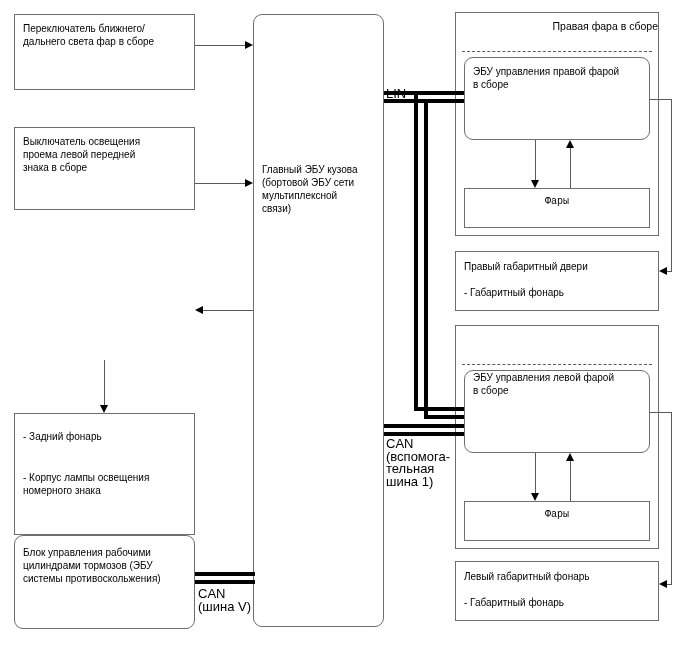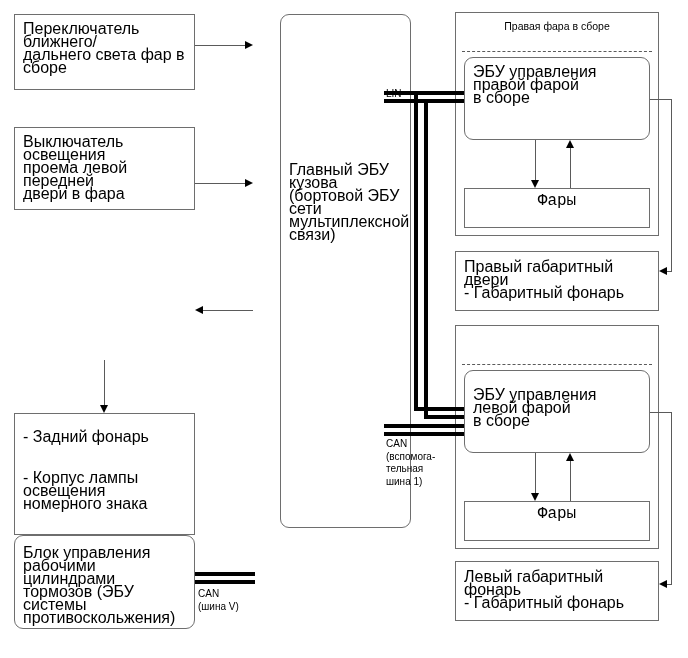--- a/index.html
+++ b/index.html
@@ -9,21 +9,21 @@
     font-family:"Liberation Sans","DejaVu Sans",sans-serif;
     color:#000;
     -webkit-font-smoothing:antialiased;
   }
   #diagram { position:relative; width:688px; height:658px; overflow:hidden; }
 
   .box {
     position:absolute;
     border:1px solid #6e6e6e;
     background:#fff;
-    font-size:16px;
+    font-size:10px;
     line-height:13px;
     color:#000;
   }
   .box.rounded { border-radius:9px; }
   .box .txt { position:absolute; left:8px; right:6px; white-space:pre-line; }
   .box .txt.center { left:0; right:0; text-align:center;font-family:Liberation Mono, monospace; }
 
   .outer-assembly {
     position:absolute;
     border:1px solid #6e6e6e;
@@ -48,63 +48,63 @@
   .arrow.down  { border-top:8px solid #000; border-left:4.5px solid transparent; border-right:4.5px solid transparent; }
   .arrow.up    { border-bottom:8px solid #000; border-left:4.5px solid transparent; border-right:4.5px solid transparent; }
 
   
   .bus { position:absolute; background:#000; }
   .bus.h { height:4px; }
   .bus.v { width:4px; }
 
   .bus-label {
     position:absolute;
-    font-size:10px;
+    font-size:13px;
     line-height:12.5px;
     white-space:pre-line;
   }
 </style>
 </head>
 <body>
 
 <div id="diagram">
 
   <div class="box" style="left:14px; top:14px; width:181px; height:76px;">
     <div class="txt" style="top:7px;">Переключатель ближнего/
 дальнего света фар в сборе</div>
   </div>
 
   <div class="box" style="left:14px; top:127px; width:181px; height:83px;">
     <div class="txt" style="top:7px;">Выключатель освещения
 проема левой передней
-двери в фара</div>
+знака в сборе</div>
   </div>
 
 
   <div class="box" style="left:14px; top:413px; width:181px; height:122px;">
     <div class="txt" style="top:16px;">- Задний фонарь</div>
     <div class="txt" style="top:57px;">- Корпус лампы освещения
 номерного знака</div>
   </div>
 
   <div class="box rounded" style="left:14px; top:535px; width:181px; height:94px;">
     <div class="txt" style="top:10px;">Блок управления рабочими
 цилиндрами тормозов (ЭБУ
 системы противоскольжения)</div>
   </div>
 
-  <div class="box rounded" style="left:253px; top:14px; width:131px; height:514px;margin-left:27px;">
+  <div class="box rounded" style="left:253px; top:14px; width:131px; height:613px;">
     <div class="txt" style="top:148px;">Главный ЭБУ кузова
 (бортовой ЭБУ сети
 мультиплексной
 связи)</div>
   </div>
 
   <div class="outer-assembly" style="left:455px; top:12px; width:204px; height:224px;">
-    <div class="assembly-title" style="top:7px;">Правая фара в сборе</div>
+    <div class="assembly-title" style="top:7px;text-align:right;">Правая фара в сборе</div>
     <div class="dashed" style="left:6px; right:6px; top:38px;"></div>
   </div>
   <div class="box rounded" style="left:464px; top:57px; width:186px; height:83px;padding-left:12px;">
     <div class="txt" style="top:7px;">ЭБУ управления правой фарой
 в сборе</div>
   </div>
   <div class="box" style="left:464px; top:188px; width:186px; height:40px;">
     <div class="txt center" style="top:6px;">Фары</div>
   </div>
 
@@ -115,21 +115,21 @@
 
   <div class="box" style="left:455px; top:251px; width:204px; height:60px;">
     <div class="txt" style="top:8px;">Правый габаритный двери</div>
     <div class="txt" style="top:34px;">- Габаритный фонарь</div>
   </div>
 
   <div class="outer-assembly" style="left:455px; top:325px; width:204px; height:224px;">
     <div class="dashed" style="left:6px; right:6px; top:38px;"></div>
   </div>
   <div class="box rounded" style="left:464px; top:370px; width:186px; height:83px;">
-    <div class="txt" style="top:17px;">ЭБУ управления левой фарой
+    <div class="txt" style="top:0;">ЭБУ управления левой фарой
 в сборе</div>
   </div>
   <div class="box" style="left:464px; top:501px; width:186px; height:40px;">
     <div class="txt center" style="top:6px;">Фары</div>
   </div>
   <div class="wire v" style="left:535px; top:453px; height:40px;"></div>
   <div class="arrow down" style="left:530.5px; top:493px;"></div>
   <div class="wire v" style="left:570px; top:461px; height:40px;"></div>
   <div class="arrow up" style="left:565.5px; top:453px;"></div>
 

